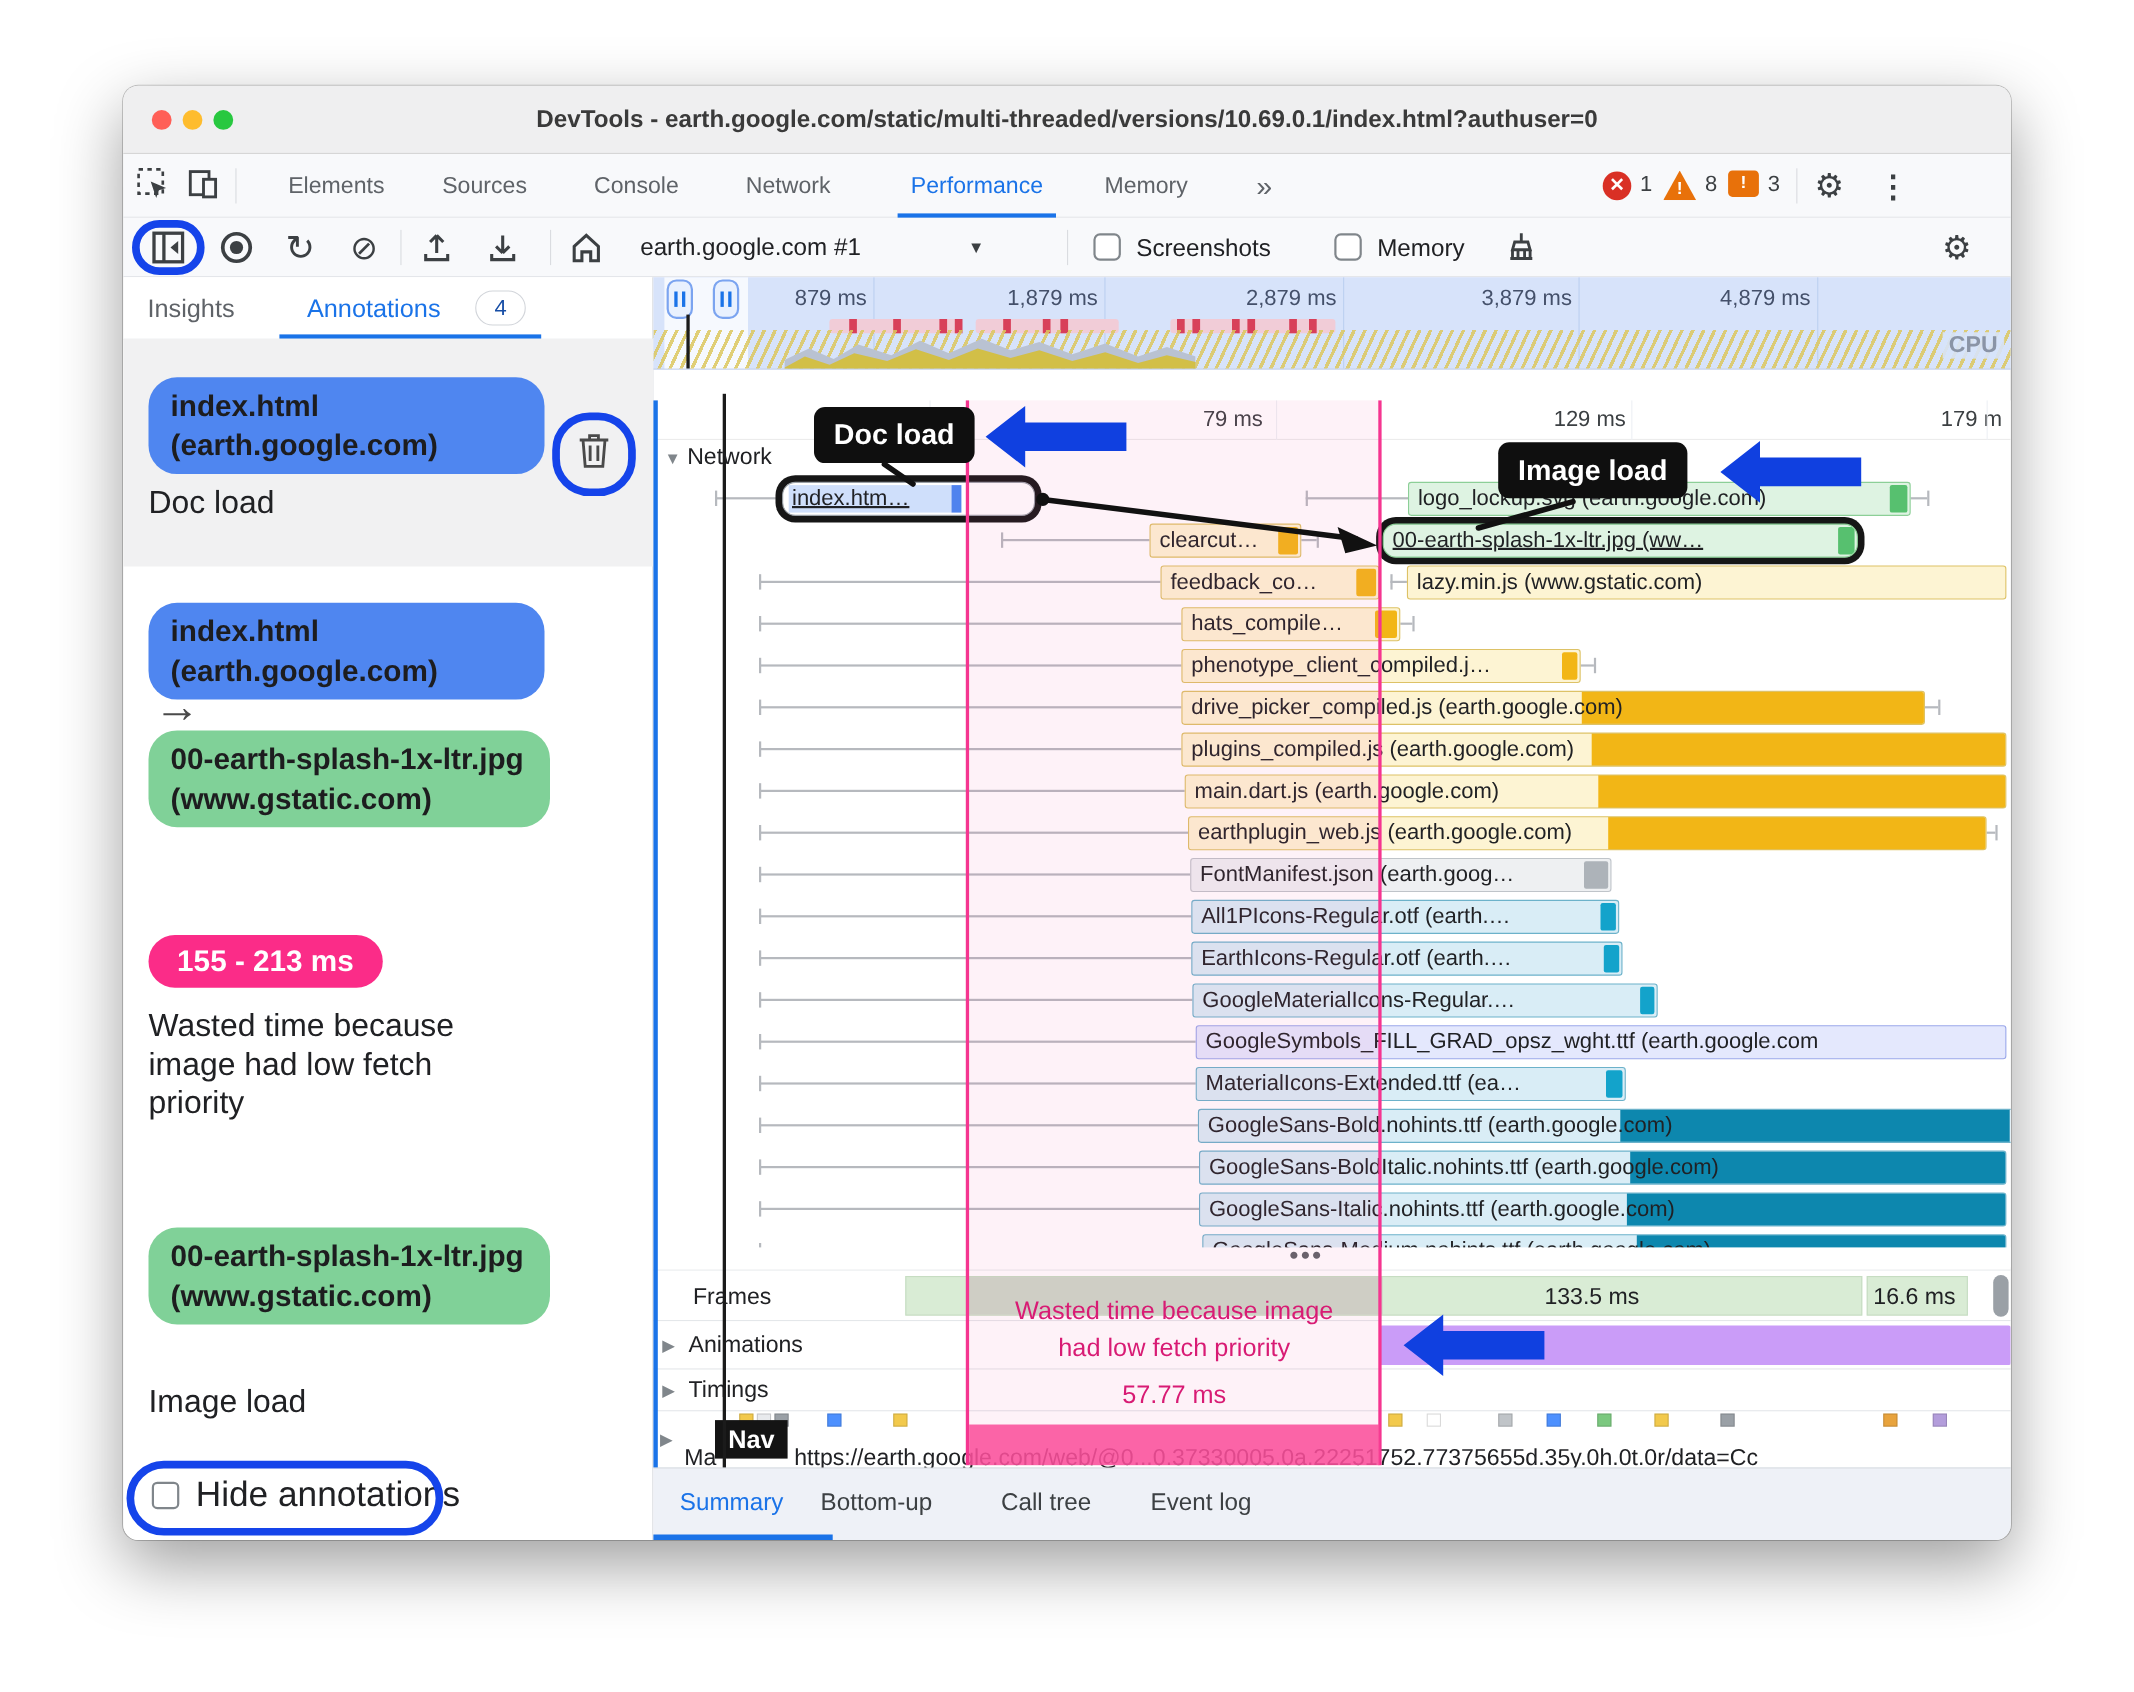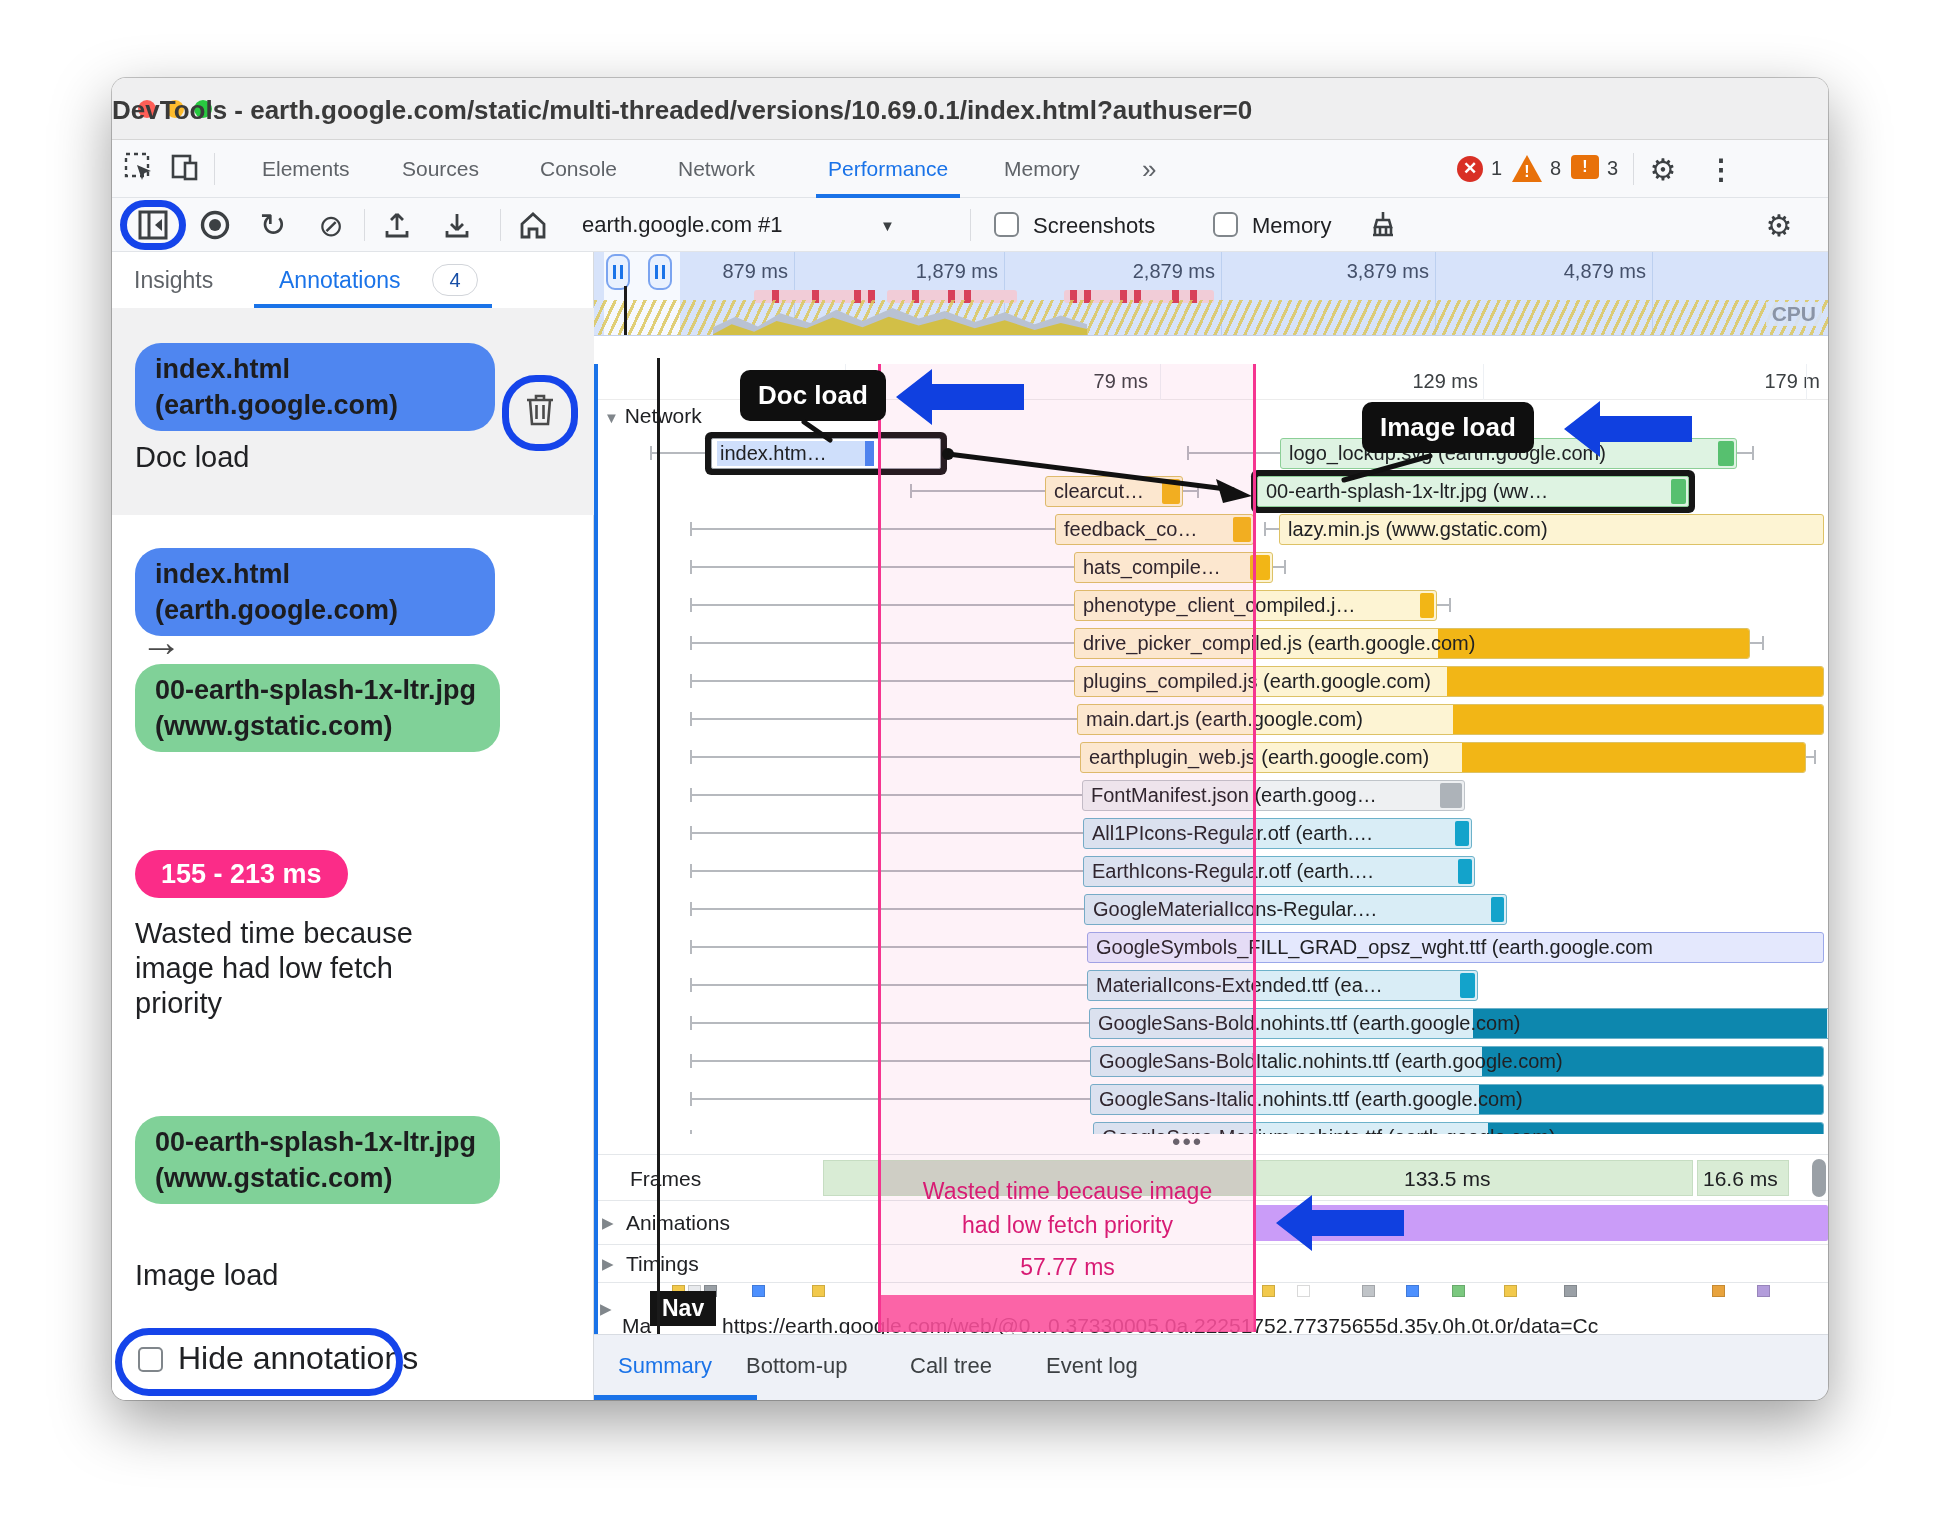--- a/index.html
+++ b/index.html
@@ -4,21 +4,21 @@
 <style>
   * { margin:0; padding:0; box-sizing:border-box; }
   html,body { width:1940px; height:1538px; background:#ffffff; font-family:"Liberation Sans", sans-serif; }
   .window { position:absolute; left:112px; top:78px; width:1716px; height:1322px; background:#fff;
             border-radius:14px; overflow:hidden; box-shadow:0 22px 60px rgba(0,0,0,.38), 0 0 0 1px #c9c9c9; }
   .abs { position:absolute; }
 
   
   .titlebar { position:absolute; left:0; top:0; width:100%; height:62px; background:#efeff0; border-bottom:1px solid #d6d6d6; }
   .tl { position:absolute; top:22px; width:18px; height:18px; border-radius:50%; }
-  .title { position:absolute; left:0; right:0; top:17px; text-align:left; font-size:26px; font-weight:bold; color:#3a3a3a; }
+  .title { position:absolute; left:0; right:0; top:17px; text-align:center; font-size:22px; font-weight:bold; color:#3a3a3a; }
 
   
   .tabrow { position:absolute; left:0; top:62px; width:100%; height:58px; background:#f8f9fb; border-bottom:1px solid #e1e4e8; }
   .tab { position:absolute; top:0; height:58px; line-height:58px; font-size:21px; color:#5f6368; }
   .tab.active { color:#1a73e8; }
   .tab.active::after { content:""; position:absolute; left:-12px; right:-12px; bottom:0; height:4px; background:#1a73e8; }
   .vdiv { position:absolute; width:1px; height:32px; top:13px; background:#dadce0; }
   .badge-num { font-size:20px; color:#3c4043; }
 
   
@@ -70,21 +70,21 @@
   .bar .cap { position:absolute; right:2px; top:2px; bottom:2px; border-radius:2px; z-index:1; }
   .bar .solid { position:absolute; top:-2px; bottom:-2px; right:-2px; z-index:0; }
   .bar.js { background:#fdf4d3; border-color:#ddc266; } .bar.js .cap { background:#f2b616; } .bar.js .solid { background:#f2b616; border-top:2px solid #cfa10c; border-bottom:2px solid #cfa10c; }
   .bar.img { background:#def3e2; border-color:#8ccf97; } .bar.img .cap { background:#57c06f; }
   .bar.font { background:#d9edf6; border-color:#6cb2ca; } .bar.font .cap { background:#13a3cb; } .bar.font .solid { background:#0d87ae; }
   .bar.symbols { background:#e4e8fd; border-color:#9ba8ea; }
   .bar.json { background:#eef0f2; border-color:#bfc4c9; } .bar.json .cap { background:#adb3b9; }
   .bar.doc { background:#fff; border-color:#9aa0a6; }
   .bar.doc .inner { position:absolute; left:5px; top:2px; bottom:2px; width:148px; background:#cfdffb; z-index:1; }
   .bar.doc .dcap { position:absolute; left:153px; top:2px; bottom:2px; width:9px; background:#4f83ee; z-index:1; }
-  .bar.outlined { box-shadow:0 0 0 6px #161616; border-radius:2px; }
+  .bar.outlined { box-shadow:0 0 0 6px #161616; border-radius:12px;text-decoration:underline; }
   .track-label { position:absolute; font-size:21px; color:#202124; }
   .tri { font-size:15px; color:#80868b; }
   .blue-edge { position:absolute; left:482px; top:286px; width:4px; height:970px; background:#1a73e8; z-index:5; }
   .black-marker { position:absolute; width:2.5px; background:#1b1b1b; z-index:4; }
 
   
   .pink-tint { position:absolute; left:769px; top:286px; width:373px; height:931px; background:rgba(246,93,160,.08); z-index:6; }
   .pink-line { position:absolute; top:286px; width:3px; height:968px; background:#f53590; z-index:7; }
   .pink-solid { position:absolute; left:769px; top:1217px; width:373px; height:37px; background:rgba(251,79,155,.88); z-index:7; }
   .wasted { position:absolute; left:769px; width:373px; text-align:center; color:#d81b74; font-size:23px; z-index:7; }

